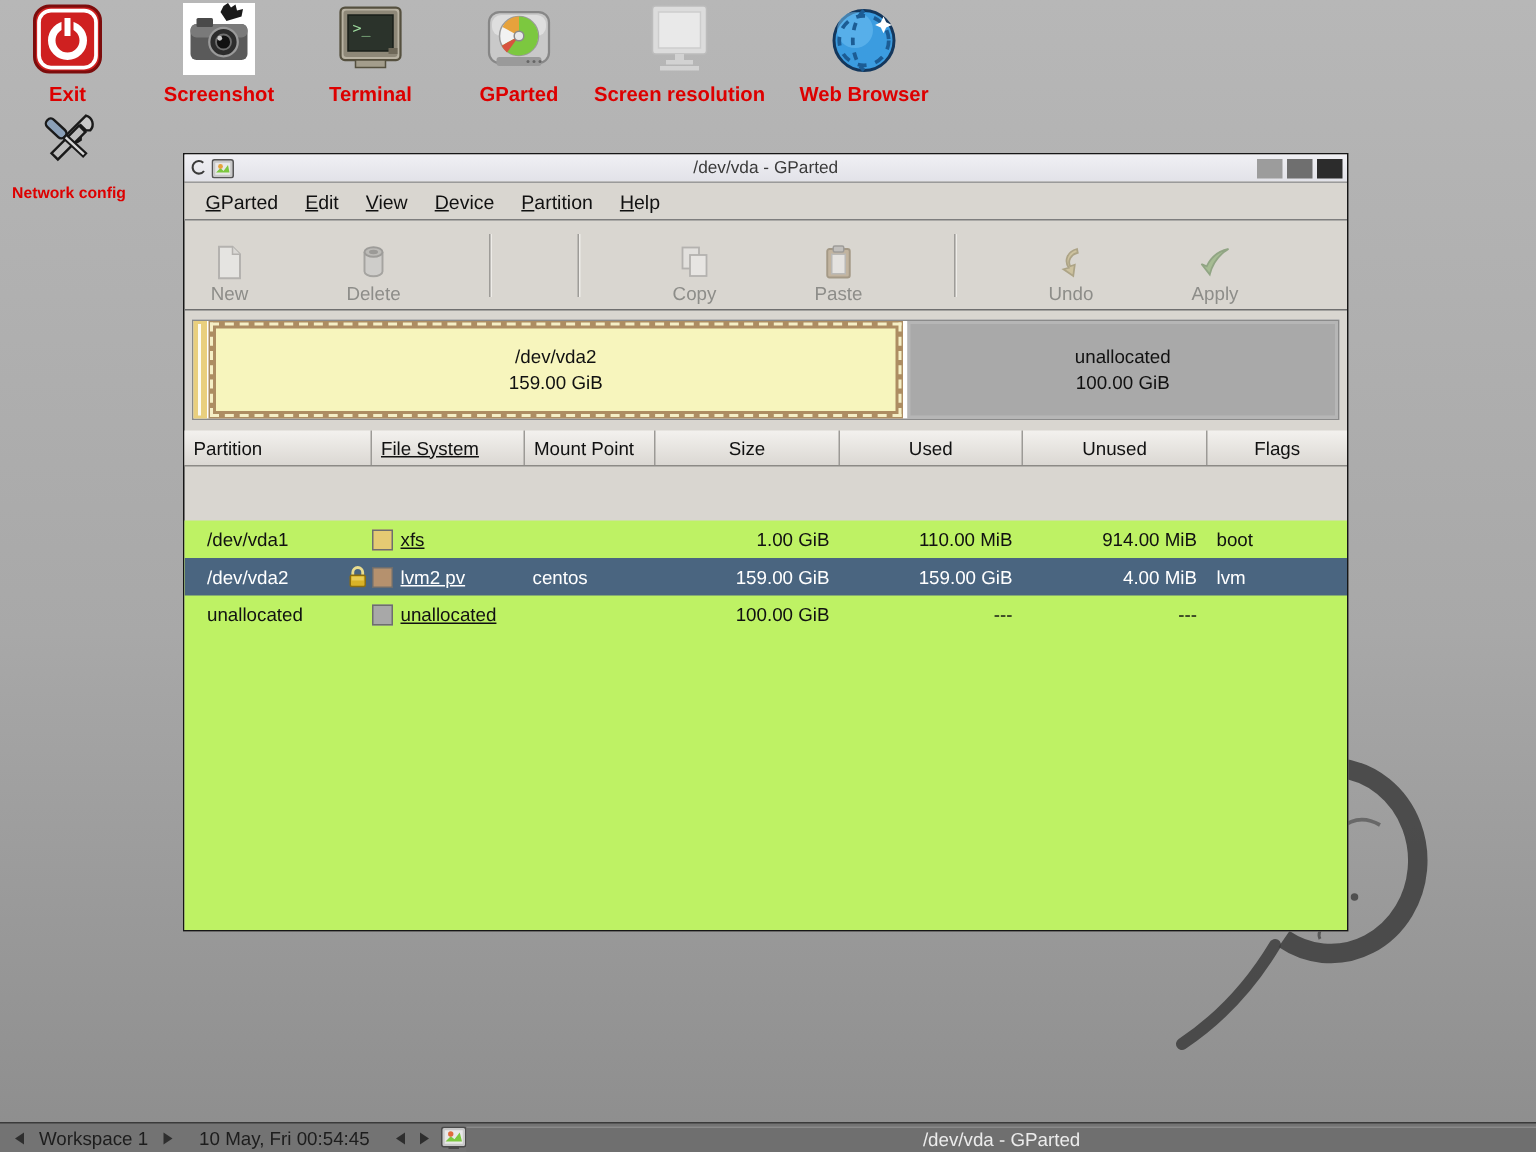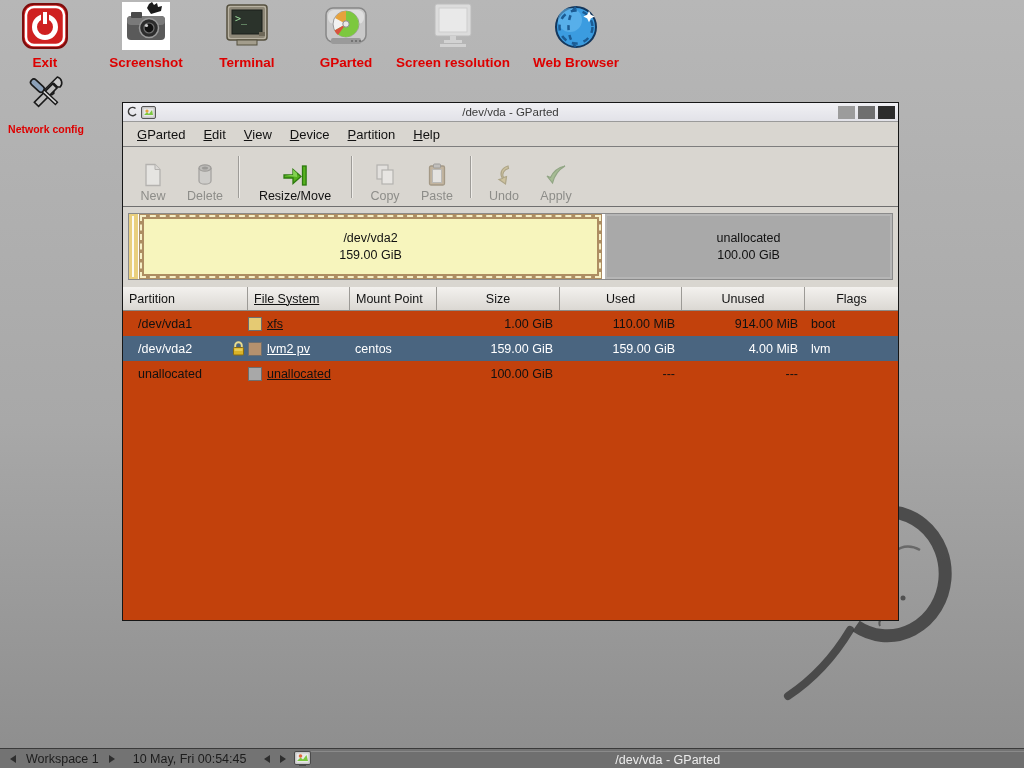--- a/index.html
+++ b/index.html
@@ -40,21 +40,21 @@
 
   .menubar {
     height:25px; display:flex; align-items:center; padding:0 5px;
     background:#d9d6d0; border-bottom:1px solid #7e7e7e; flex:0 0 auto;
   }
   .mitem { padding:3px 9px; font-size:13px; color:#111; cursor:default; }
   .mitem span { display:inline-block; }
   .mitem span::first-letter { text-decoration: underline; }
 
   .toolbar { height:60px; display:flex; border-bottom:1px solid #6f6f6f; flex:0 0 auto; }
-  .tb-left { flex:1; display:flex; align-items:center; padding:2px 4px; }
+  .tb-left { flex:1; display:flex; align-items:center; padding:2px 4px;gap:44px; }
   .tbn {
     min-width:52px; padding:0 4px; display:flex; flex-direction:column; align-items:center;
     justify-content:flex-end; height:52px; font-size:12.5px; color:#8d8d89;
   }
   .tbn .ticon { height:28px; display:flex; align-items:center; }
   .tbn.disabled svg { opacity:.48; filter:saturate(.6); }
   .tbn.enabled { color:#121212; }
   .tsep { width:1px; height:42px; background:#9e9c98; box-shadow:1px 0 0 #eeece8; margin:0 7px; }
   .combo-region { width:209px; border-left:1px solid #6f6f6f; display:flex; align-items:center; justify-content:center; }
   .combo {
@@ -81,21 +81,21 @@
     flex:1; margin-left:3px; background:#a9a9a9; border:2px solid #b6b6b6;
     display:flex; flex-direction:column; align-items:center; justify-content:center;
     font-size:12.5px; color:#111; line-height:17px;
   }
 
   
   .thead { display:flex; height:24px; background:linear-gradient(#f3f1ee,#dbd8d3); border-bottom:1px solid #8c8a86; flex:0 0 auto; }
   .th { border-right:1px solid #9c9a96; display:flex; align-items:center; padding:0 6px; font-size:12.5px; color:#111; }
   .th.center { justify-content:center; }
   .c1{width:125px;} .c2{width:102px;text-decoration:underline;} .c3{width:87px;} .c4{width:123px;} .c5{width:122px;} .c6{width:123px;} .c7{flex:1; border-right:none;}
-  .tbody { background:#c2410c; flex:1; overflow:hidden; }
+  .tbody { background:#bef264; flex:1; overflow:hidden;margin-top:36px; }
   .tr { display:flex; height:25px; align-items:center; font-size:12.5px; color:#111; }
   .tr.selected { background:#4a6580; color:#fff; }
   .td { display:flex; align-items:center; height:100%; }
   .td-part { padding-left:15px; }
   .td-part .lockwrap { margin-left:auto; margin-right:3px; display:flex; }
   .td-fs { gap:5px; }
   .swatch { width:14px; height:14px; border:1px solid #6e6e6e; flex:0 0 auto; }
   .td-mount { padding-left:5px; }
   .num { justify-content:flex-end; padding-right:7px; }
   .td-flags { padding-left:6px; }
@@ -286,30 +286,20 @@
         <div class="ticon">
           <svg width="22" height="24" viewBox="0 0 22 24">
             <path d="M5 5 v13 a6 3.2 0 0 0 12 0 V5" fill="#c4c4c4" stroke="#6e6e6e" stroke-width="1.3"></path>
             <ellipse cx="11" cy="5" rx="6" ry="3.2" fill="#9e9e9e" stroke="#5e5e5e" stroke-width="1.3"></ellipse>
             <ellipse cx="11" cy="5" rx="3" ry="1.5" fill="#5a5a5a"></ellipse>
           </svg>
         </div>
         <div>Delete</div>
       </div>
       <div class="tsep"></div>
-      <div class="tbn enabled" style="min-width:98px;">
-        <div class="ticon">
-          <svg width="26" height="24" viewBox="0 0 26 24">
-            <path d="M2 12 h9 v-5.5 l8 7 -8 7 v-5.5 h-9 z" fill="#57b21f" stroke="#2d7a0e" stroke-width="1.3"></path>
-            <path d="M2 12 h9 v-5.5 l4 3.5 v4 z" fill="#8ed95e" opacity="0.8"></path>
-            <rect x="20.5" y="3" width="3.6" height="19" fill="#57b21f" stroke="#2d7a0e" stroke-width="1.3"></rect>
-          </svg>
-        </div>
-        <div>Resize/Move</div>
-      </div>
       <div class="tsep"></div>
       <div class="tbn disabled">
         <div class="ticon">
           <svg width="23" height="24" viewBox="0 0 23 24">
             <rect x="3" y="2" width="11" height="14" fill="#ececec" stroke="#8c8c8c" stroke-width="1.2"></rect>
             <rect x="8" y="7" width="11" height="14" fill="#f7f7f7" stroke="#8c8c8c" stroke-width="1.2"></rect>
           </svg>
         </div>
         <div>Copy</div>
       </div>

